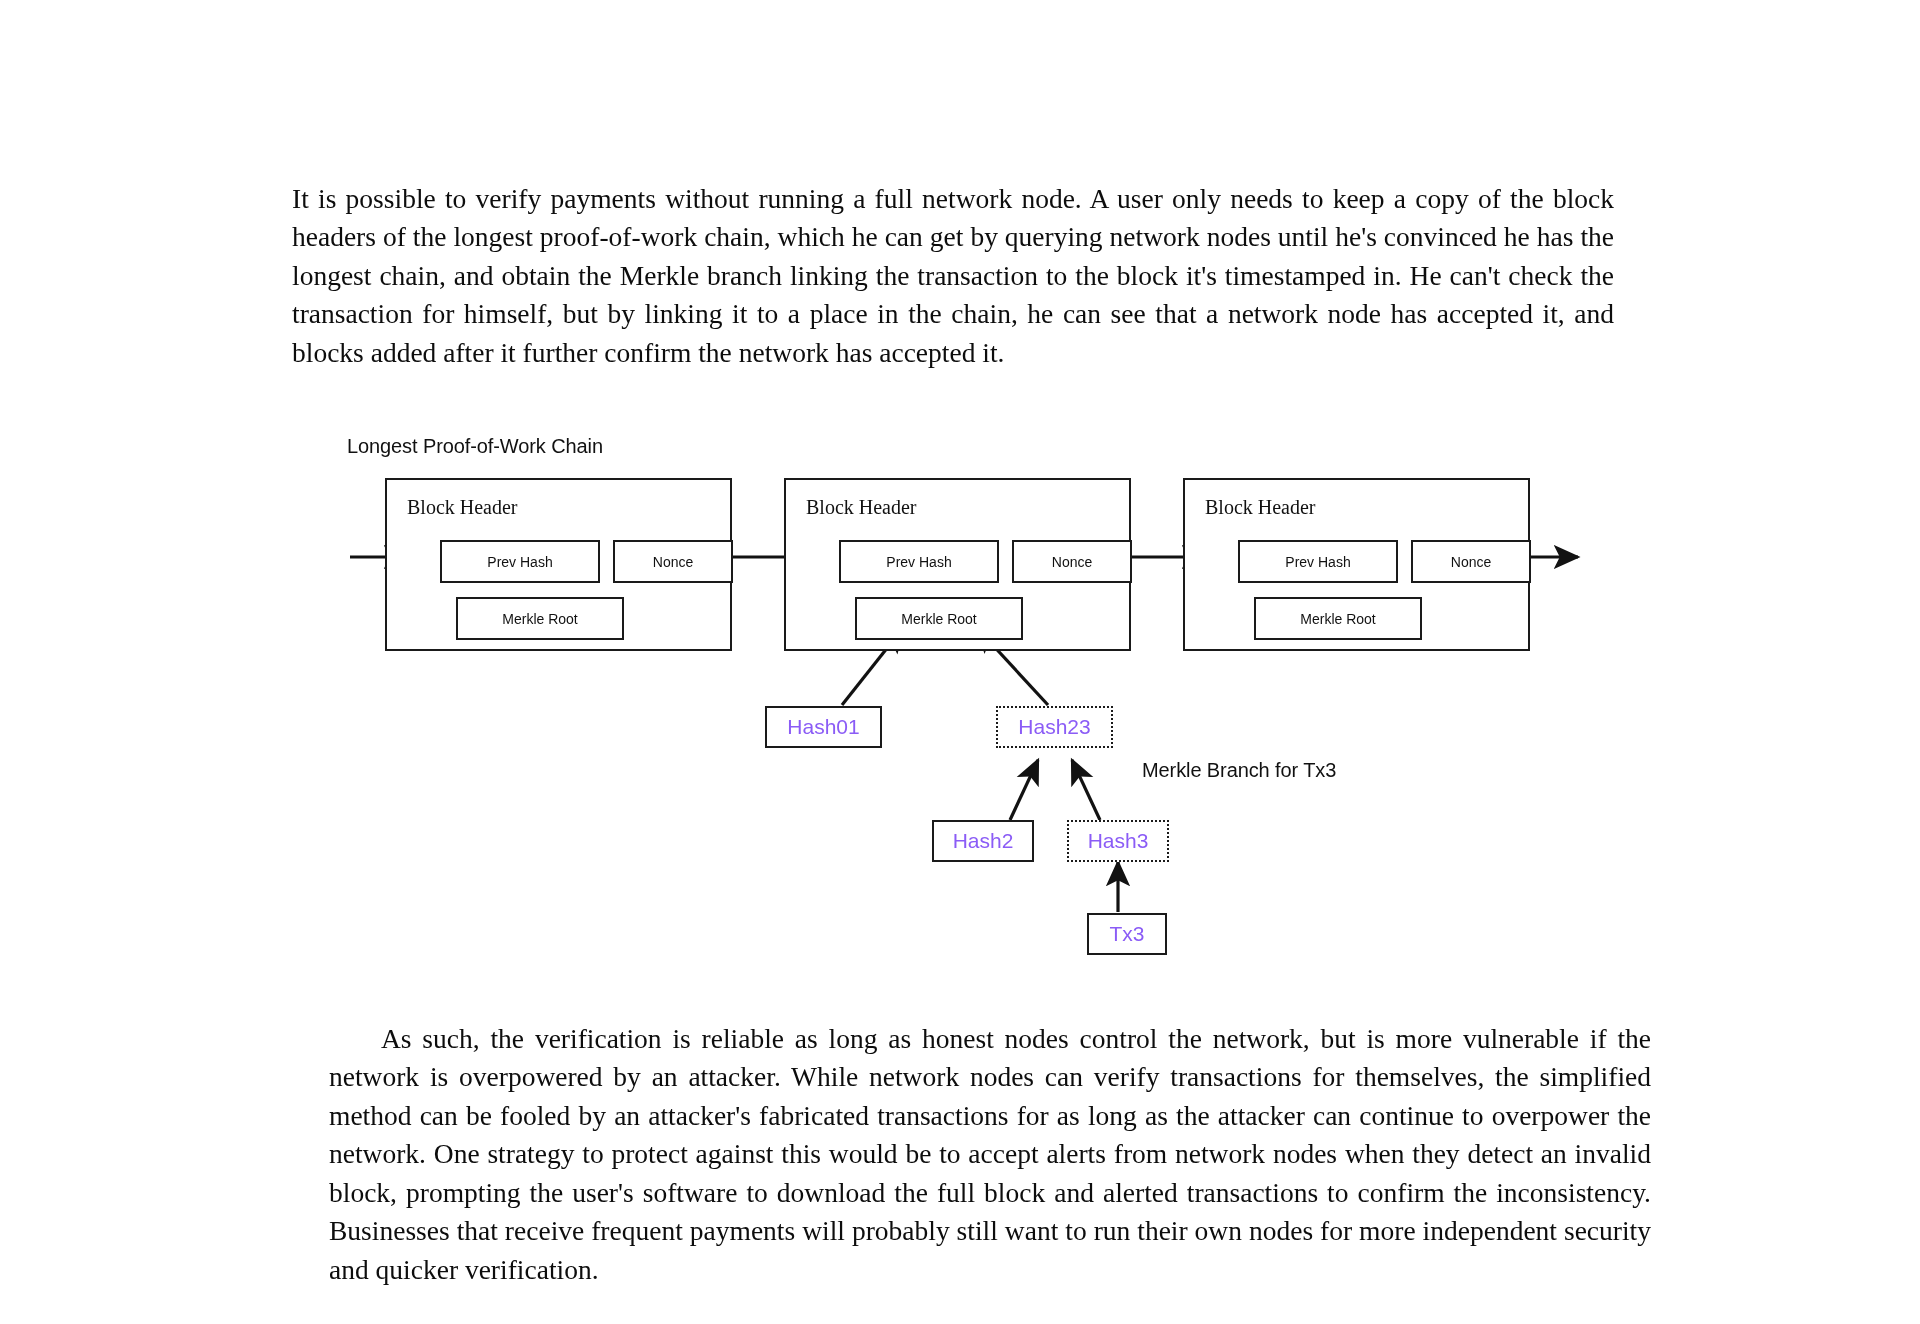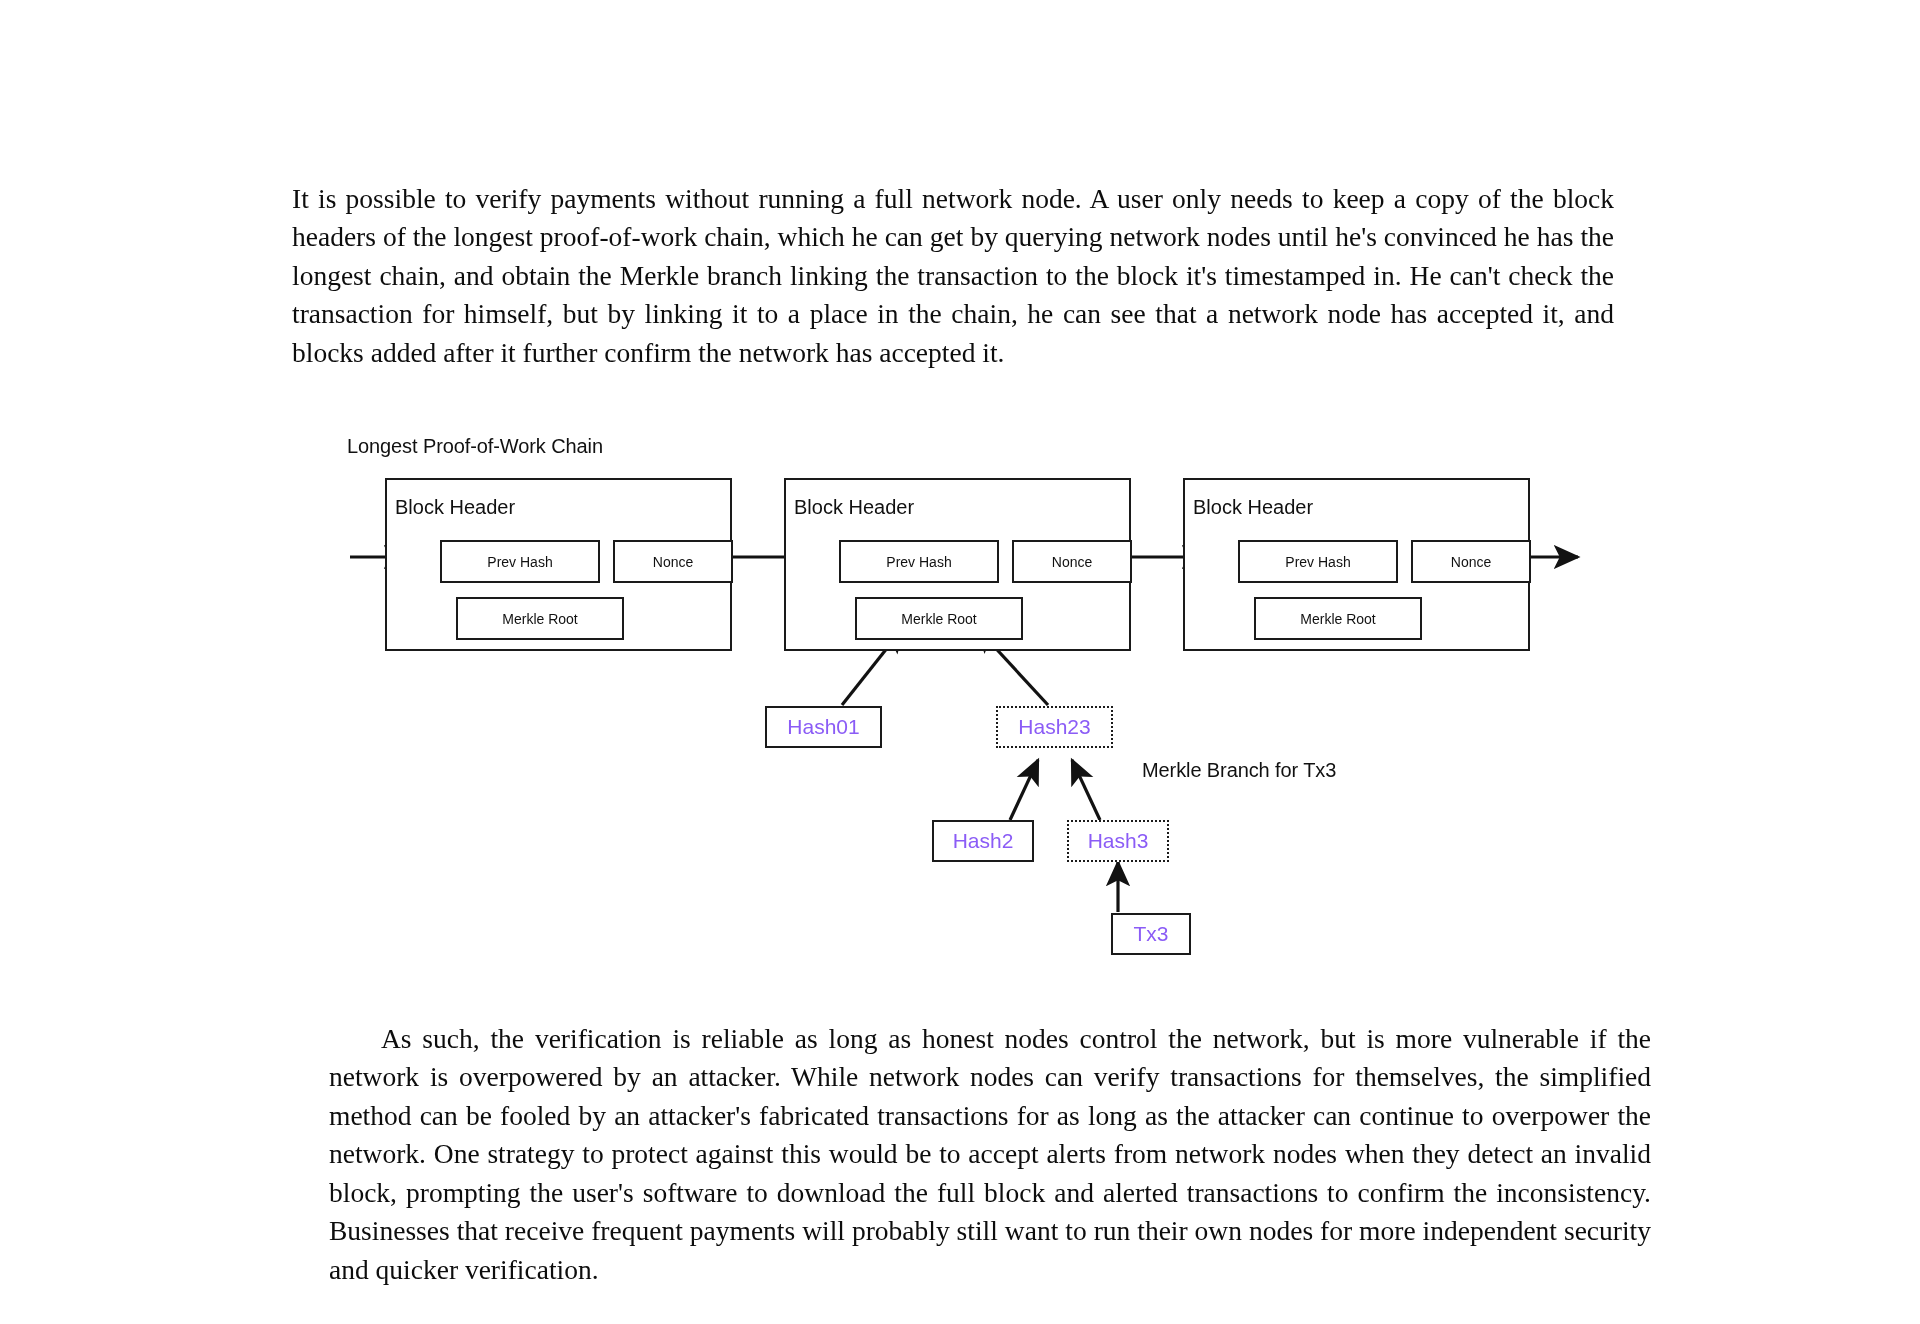--- a/index.html
+++ b/index.html
@@ -63,23 +63,23 @@
 
   .blk {
     position: absolute;
     box-sizing: border-box;
     border: 2.5px solid #1a1a1a;
     background: #ffffff;
   }
 
   .blk-title {
     position: absolute;
-    left: 8px;
+    left: 20px;
     top: 16px;
-    font-family: Liberation Sans, sans-serif;
+    font-family: Liberation Serif, serif;
     font-size: 20px;
     color: #111111;
     white-space: nowrap;
   }
 
   .cell {
     position: absolute;
     box-sizing: border-box;
     border: 2.5px solid #1a1a1a;
     background: #ffffff;
@@ -175,20 +175,20 @@
       <div class="cell" style="left:226px; top:60px; width:120px; height:43px;">Nonce</div>
       <div class="cell" style="left:69px; top:117px; width:168px; height:43px;">Merkle Root</div>
     </div>
 
     <div class="node" style="left:765px; top:706px; width:117px; height:42px;">Hash01</div>
     <div class="node dotted" style="left:996px; top:706px; width:117px; height:42px;">Hash23</div>
 
     <div class="node" style="left:932px; top:820px; width:102px; height:42px;">Hash2</div>
     <div class="node dotted" style="left:1067px; top:820px; width:102px; height:42px;">Hash3</div>
 
-    <div class="node" style="left:1087px; top:913px; width:80px; height:42px;margin-left:24px;">Tx3</div>
+    <div class="node" style="left:1087px; top:913px; width:80px; height:42px;">Tx3</div>
 
     <div class="dg-label" style="left:1142px; top:759px;">Merkle Branch for Tx3</div>
   </div>
 
   <p class="para" id="para-closing">As such, the verification is reliable as long as honest nodes control the network, but is more vulnerable if the network is overpowered by an attacker.   While network nodes can verify transactions for themselves, the simplified method can be fooled by an attacker's fabricated transactions for as long as the attacker can continue to overpower the network.  One strategy to protect against this would be to accept alerts from network nodes when they detect an invalid block, prompting the user's software to download the full block and alerted transactions to confirm the inconsistency.  Businesses that receive frequent payments will probably still want to run their own nodes for more independent security and quicker verification.</p>
 
 </div>
 
 </body></html>

